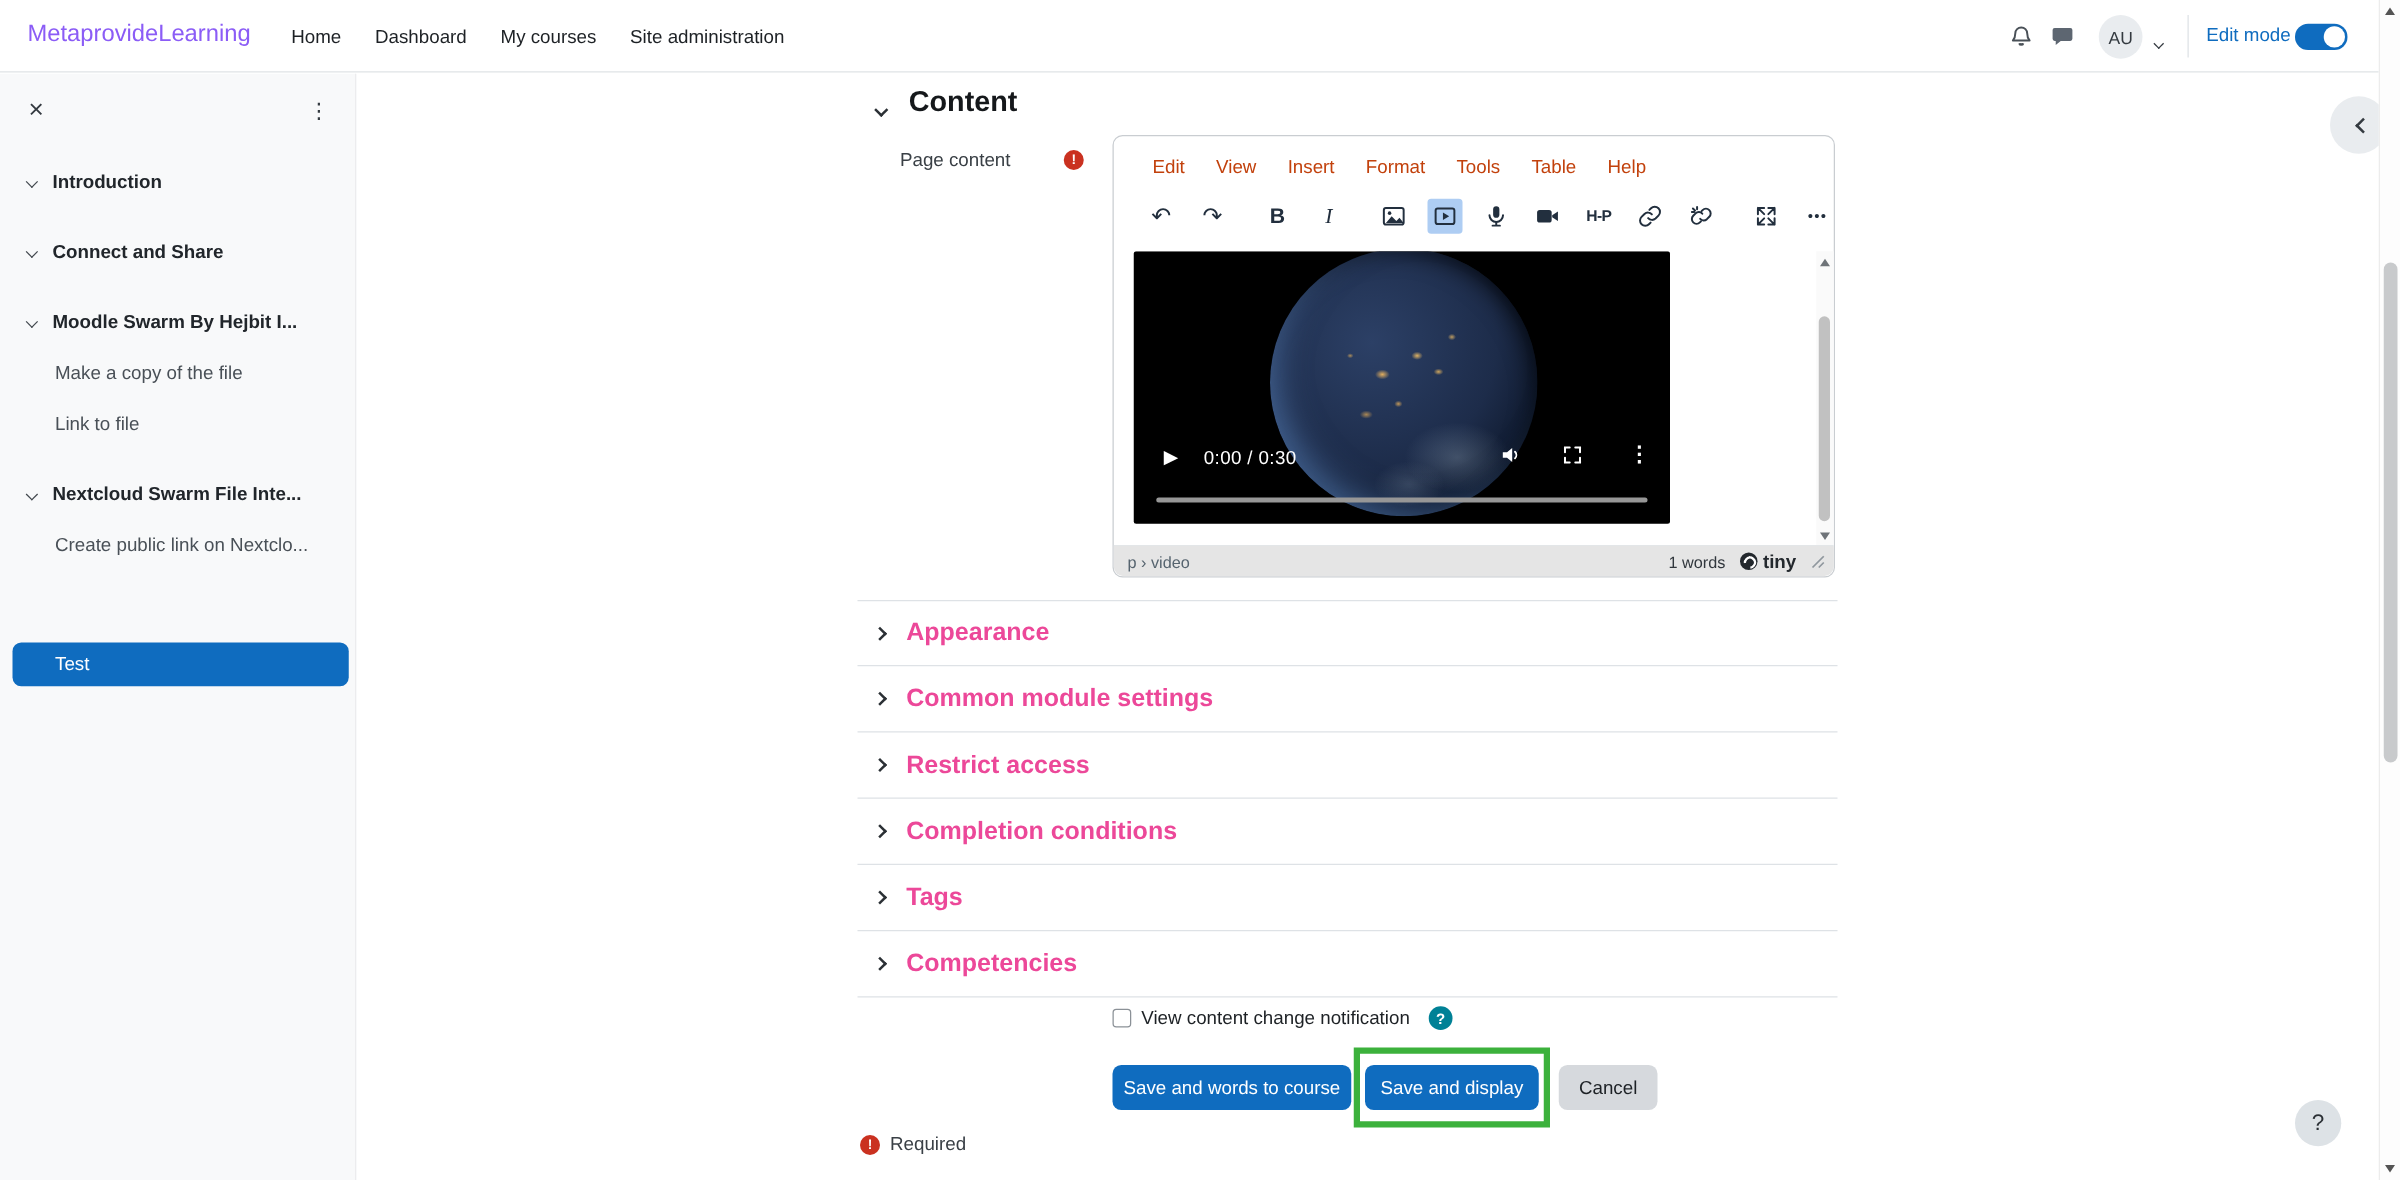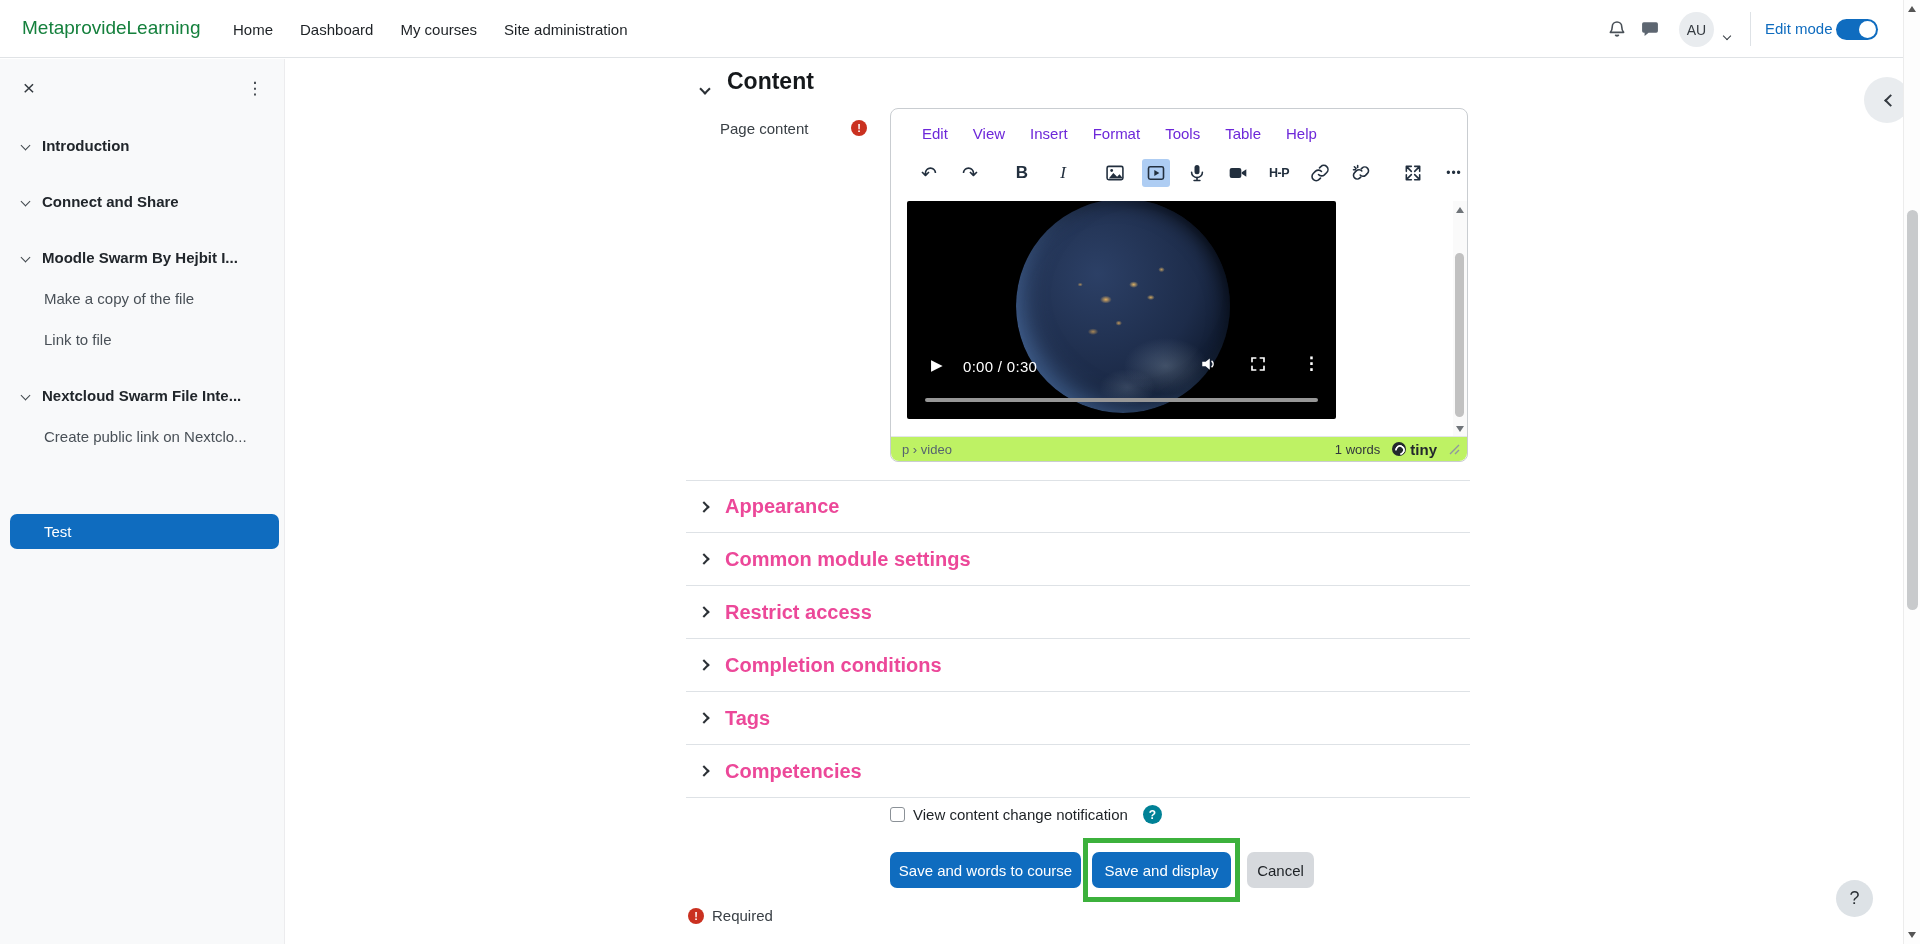--- a/index.html
+++ b/index.html
@@ -9,21 +9,21 @@
   #stage { position:relative; width:1920px; height:944px; }
 
   
   .chv{display:inline-block;width:8px;height:8px;border-right:2px solid currentColor;border-bottom:2px solid currentColor;}
   .chv.down{transform:rotate(45deg);}
   .chv.right{transform:rotate(-45deg);}
   .chv.left{transform:rotate(135deg);}
 
   
   #navbar{position:absolute;top:0;left:0;width:1903px;height:58px;background:#fff;border-bottom:1px solid #e0e3e6;z-index:5;}
-  #brand{position:absolute;left:22px;top:17px;font-size:19px;font-weight:500;color:#15803d;}
+  #brand{position:absolute;left:22px;top:17px;font-size:19px;font-weight:500;color:#8b5cf6;}
   #navlinks{position:absolute;left:233px;top:0;height:58px;display:flex;align-items:center;gap:27px;}
   #navlinks span{font-size:15px;color:#1d2125;cursor:pointer;}
   .nav-ico{position:absolute;top:17px;width:24px;height:24px;display:flex;align-items:center;justify-content:center;}
   #avatar{position:absolute;left:1679px;top:12px;width:35px;height:35px;border-radius:50%;background:#e9ecef;
     display:flex;align-items:center;justify-content:center;font-size:14px;color:#343a40;}
   #user-chev{position:absolute;left:1724px;top:25px;color:#343a40;}
   #user-chev .chv{width:6px;height:6px;border-width:1.6px;}
   #nav-divider{position:absolute;left:1750px;top:12px;width:1px;height:34px;background:#dee2e6;}
   #editmode-label{position:absolute;left:1765px;top:20px;font-size:15px;color:#0f6cbf;}
   #editmode-toggle{position:absolute;left:1836px;top:19px;width:42px;height:21px;border-radius:11px;background:#0f6cbf;cursor:pointer;}
@@ -42,21 +42,21 @@
 
   
   #content-chev{left:701px;top:79px;color:#2b3035;}
   #content-title{left:727px;top:68px;font-size:23px;font-weight:700;color:#15181b;}
   #pagecontent-label{left:720px;top:120px;font-size:15px;color:#3a4046;}
   .req-ico{width:16px;height:16px;border-radius:50%;background:#ca3120;color:#fff;font-size:11px;font-weight:700;
     display:flex;align-items:center;justify-content:center;}
 
   
   #editor{left:890px;top:108px;width:578px;height:354px;border:1px solid #c9cdd1;border-radius:8px;background:#fff;}
-  #menubar{position:absolute;left:31px;top:16px;display:flex;gap:25px;font-size:15px;color:#6d28d9;}
+  #menubar{position:absolute;left:31px;top:16px;display:flex;gap:25px;font-size:15px;color:#c2410c;}
   #menubar span{cursor:pointer;}
   #toolbar{position:absolute;left:24px;top:50px;display:flex;align-items:center;}
   .tb{width:28px;height:28px;display:flex;align-items:center;justify-content:center;color:#222f3e;cursor:pointer;border-radius:3px;}
   .tb.active{background:#aecdf3;}
   .tb svg{stroke:#222f3e;fill:none;stroke-width:1.9;stroke-linecap:round;stroke-linejoin:round;}
   .tb .fillpart{fill:#222f3e;stroke:none;}
   .gap{width:13px;} .gap-lg{width:24px;}
   #tb-bold{font-weight:700;font-size:17px;}
   #tb-italic{font-style:italic;font-family:"Liberation Serif",serif;font-size:17px;}
   #tb-h5p{font-weight:700;font-size:12.5px;letter-spacing:-0.5px;}
@@ -89,21 +89,21 @@
 
   
   #ed-scroll{position:absolute;left:562px;top:92px;width:14px;height:237px;background:#fafafa;}
   .sc-arrow{position:absolute;left:3px;width:0;height:0;border-left:4px solid transparent;border-right:4px solid transparent;}
   #ed-up{top:6px;border-bottom:6px solid #6f7479;}
   #ed-down{bottom:6px;border-top:6px solid #6f7479;}
   #ed-thumb{position:absolute;left:2px;top:52px;width:9px;height:164px;background:#c1c1c1;border-radius:5px;cursor:pointer;}
 
   
   #statusbar{position:absolute;left:0;bottom:0;width:576px;height:25px;border-top:1px solid #e3e6e8;
-    display:flex;align-items:center;border-radius:0 0 8px 8px;background:#bef264;font-size:13px;}
+    display:flex;align-items:center;border-radius:0 0 8px 8px;background:#e5e5e5;font-size:13px;}
   #sb-path{margin-left:11px;color:#56647а;color:#56646f;cursor:pointer;}
   #sb-right{margin-left:auto;display:flex;align-items:center;gap:12px;margin-right:7px;}
   #sb-words{color:#31373d;text-align:right;}
   #tiny-logo{display:flex;align-items:center;gap:4px;cursor:pointer;}
   #tiny-mark{width:14px;height:14px;border-radius:50%;background:#23282d;position:relative;}
   #tiny-mark::after{content:"";position:absolute;left:3px;top:3px;width:6px;height:6px;border:2px solid #fff;border-bottom-color:transparent;border-radius:50%;transform:rotate(40deg);}
   #tiny-word{font-weight:700;font-size:15px;color:#23282d;}
 
   
   .fold{position:absolute;left:686px;width:784px;height:53px;display:flex;align-items:center;
@@ -118,21 +118,21 @@
   .help-ico{width:19px;height:19px;border-radius:50%;background:#008196;color:#fff;font-size:12px;font-weight:700;
     display:flex;align-items:center;justify-content:center;cursor:pointer;}
 
   
   .btn{position:absolute;top:852px;height:36px;border:none;border-radius:7px;font-size:15px;
     font-family:"Liberation Sans",sans-serif;cursor:pointer;display:flex;align-items:center;justify-content:center;}
   .btn-primary{background:#0f6cbf;color:#fff;}
   #btn-save-return{left:890px;width:191px;}
   #green-box{left:1083px;top:838px;width:157px;height:64px;border:5px solid #3cb13c;}
   #btn-save-display{left:1092px;width:139px;}
-  #btn-cancel{left:1247px;width:67px;background:#d6d9dd;color:#1d2125;}
+  #btn-cancel{left:1247px;width:79px;background:#d6d9dd;color:#1d2125;}
 
   #required-row{left:688px;top:907px;display:flex;align-items:center;gap:8px;font-size:15px;color:#3a4046;}
 
   
   #drawer-toggle{left:1864px;top:77px;width:46px;height:46px;border-radius:50%;background:#e9ecef;
     display:flex;align-items:center;justify-content:center;cursor:pointer;z-index:6;color:#343a40;}
   #drawer-toggle .chv{width:9px;height:9px;margin-left:6px;}
   #help-fab{left:1836px;top:880px;width:37px;height:37px;border-radius:50%;background:#dde2e6;color:#2b3035;
     font-size:18px;font-weight:500;display:flex;align-items:center;justify-content:center;cursor:pointer;z-index:6;}
 

